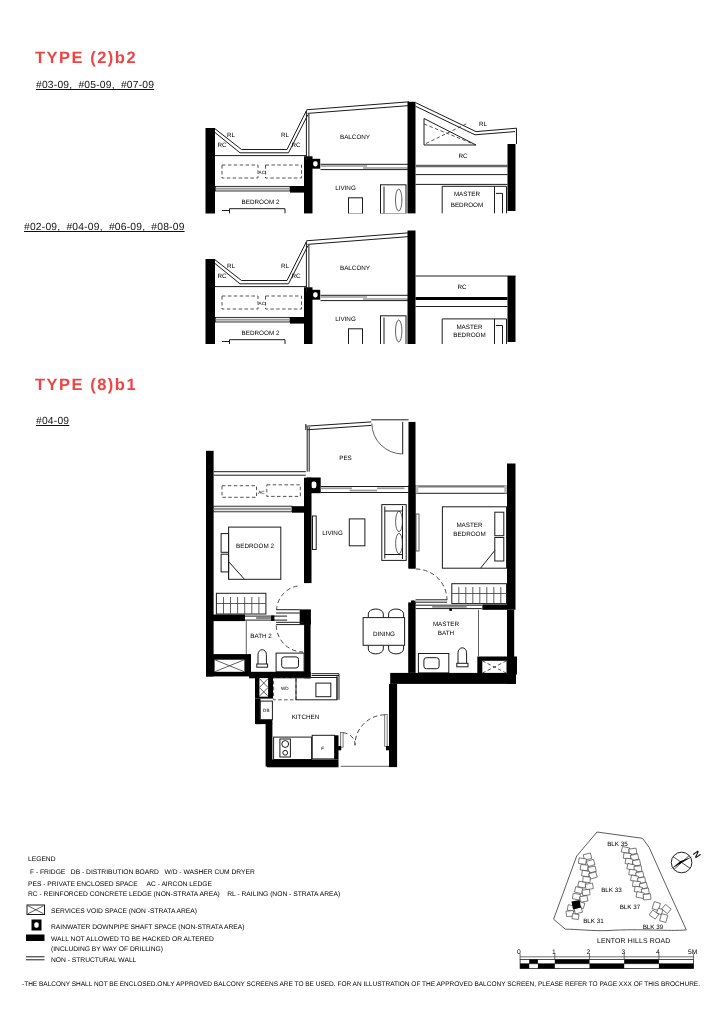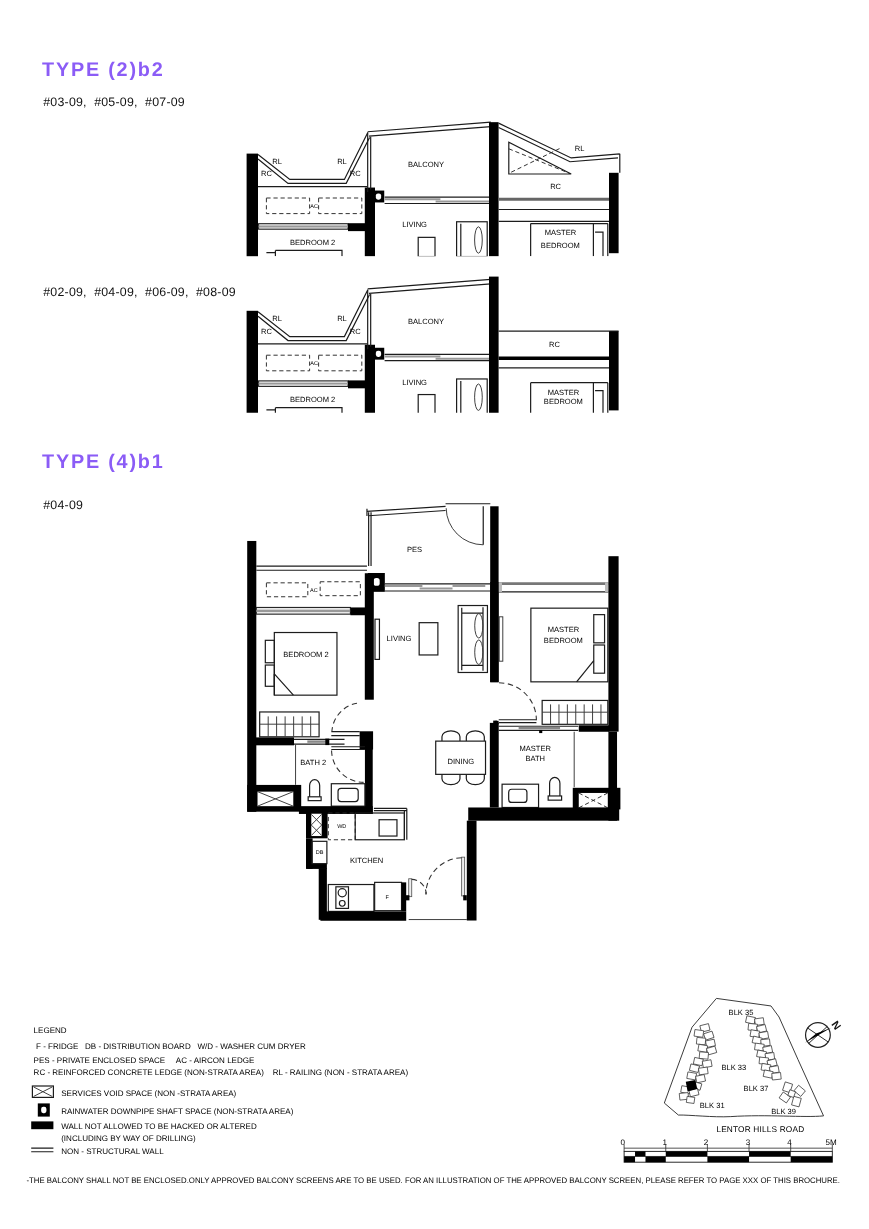--- a/index.html
+++ b/index.html
@@ -1,29 +1,29 @@
 <!DOCTYPE html>
 <html><head>
 <meta charset="utf-8">
 <style>
   html,body{margin:0;padding:0;background:#fff;width:724px;height:1024px;overflow:hidden;}
   body{font-family:"Liberation Sans",sans-serif;position:relative;-webkit-font-smoothing:antialiased;text-rendering:geometricPrecision;}
-  .h1{position:absolute;font-weight:bold;font-size:16.5px;letter-spacing:1.5px;color:#8b5cf6;}
-  .sub{position:absolute;font-size:10.3px;letter-spacing:0.2px;color:#111;}
+  .h1{position:absolute;font-weight:bold;font-size:16.5px;letter-spacing:1.5px;color:#ef4444;}
+  .sub{position:absolute;font-size:10.3px;letter-spacing:0.2px;color:#111;text-decoration:underline;}
 </style>
 </head>
 <body>
 
 <div class="h1" style="left:35px;top:49px;">TYPE (2)b2</div>
 
 <div class="sub" style="left:36px;top:80px;">#03-09,&nbsp; #05-09,&nbsp; #07-09</div>
 
-<div class="sub" style="left:36px;top:222px;margin-top:17px;">#02-09,&nbsp; #04-09,&nbsp; #06-09,&nbsp; #08-09</div>
-
-<div class="h1" style="left:35px;top:376px;">TYPE (4)b1</div>
+<div class="sub" style="left:24px;top:222px;">#02-09,&nbsp; #04-09,&nbsp; #06-09,&nbsp; #08-09</div>
+
+<div class="h1" style="left:35px;top:376px;">TYPE (8)b1</div>
 
 <div class="sub" style="left:36px;top:416px;">#04-09</div>
 
 <svg width="724" height="1024" viewBox="0 0 724 1024" style="position:absolute;left:0;top:0;">
 <defs>
   <clipPath id="cf1">
         <rect x="195" y="90" width="335" height="123.5"></rect>
       </clipPath>
   <clipPath id="cf2">
         <rect x="195" y="224" width="335" height="120"></rect>

